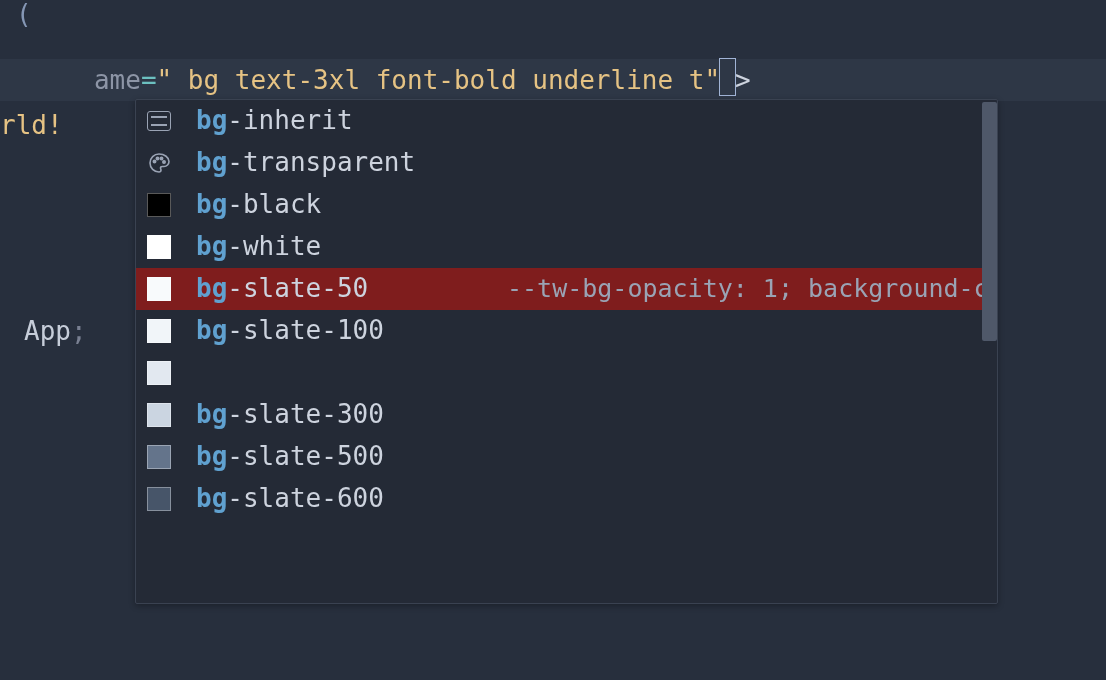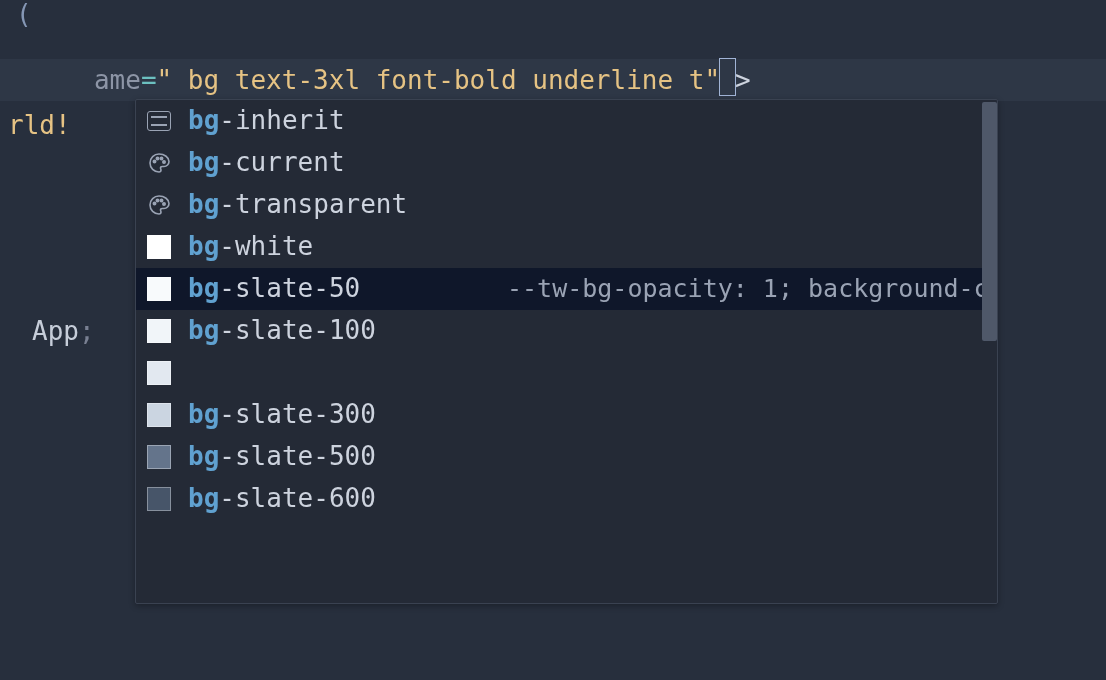--- a/index.html
+++ b/index.html
@@ -6,30 +6,30 @@
   .editor{position:relative;width:100%;height:100%;color:#c6cdd9;}
   .line{position:absolute;left:0;right:0;white-space:pre;}
   .line-code{top:59px;height:42px;background:#2e3746;display:flex;align-items:center;padding-left:0;}
   .code-text{white-space:pre;}
   .tok-attr{color:#8d95a6;}
   .tok-eq{color:#6cc0c0;}
   .tok-q{color:#e6c384;}
   .tok-str{color:#e6c384;text-align:right;}
   .tok-gt{color:#cdd3de;}
   .cursor-box{display:inline-block;width:15px;height:36px;border:1px solid #a1b4d6;margin:0 -1px;vertical-align:-7px;}
-  .frag{position:absolute;left:8px;color:#e6c384;white-space:pre;text-align:right;}
+  .frag{position:absolute;left:0;color:#e6c384;white-space:pre;text-align:right;}
   .frag-rld{top:105px;}
   .frag-app{top:311px;color:#c6cdd9;}
   .frag-app .kw{color:#c6cdd9;margin-left:24px;}
   .punct{color:#798092;}
 
   .popup{position:absolute;left:135px;top:99px;width:861px;height:503px;background:#242a36;border:1px solid #3a4251;border-radius:2px;box-shadow:0 2px 6px rgba(0,0,0,.3);display:flex;flex-direction:column;overflow:hidden;}
   .list{flex:1;overflow:hidden;}
-  .item{display:flex;align-items:center;height:42px;padding:0 10px;gap:16px;white-space:pre;font-size:26px;text-align:right;}
-  .item.sel{background:#0f172a;}
+  .item{display:flex;align-items:center;height:42px;padding:0 10px;gap:24px;white-space:pre;font-size:26px;text-align:right;}
+  .item.sel{background:#7f1d1d;}
   .icon{width:26px;height:26px;display:flex;align-items:center;justify-content:center;flex:0 0 26px;}
   .swatch{width:22px;height:22px;border:1px solid rgba(255,255,255,.35);}
   .match{color:#60a1d0;font-weight:600;}
   .rest{color:#cdd3de;}
   .hint{margin-left:auto;color:#9aa3b4;font-size:25px;overflow:hidden;text-overflow:ellipsis;max-width:480px;display:flex;align-items:center;gap:8px;}
   .scrollbar{position:absolute;right:0;top:2px;width:15px;height:239px;background:#4f5869;border-radius:2px;}
 
   
   .ic-enum{border:1.8px solid #9aa3b4;border-radius:3px;width:22px;height:18px;position:relative;}
   .ic-enum::before,.ic-enum::after{content:"";position:absolute;left:3px;right:3px;height:1.6px;background:#9aa3b4;}
@@ -57,28 +57,22 @@
 
   <div class="popup">
     <div class="list" id="ac-list">
         <div class="item"><span class="icon"><span class="ic-enum"></span></span><span><span class="match">bg</span><span class="rest">-inherit</span></span></div>
         <div class="item"><span class="icon ic-palette"><svg width="24" height="24" viewBox="0 0 24 24">
               <path d="M12 3a9 9 0 1 0 0 18c1.5 0 2-1 2-2 0-.8-.5-1.3-.5-2 0-1 .8-1.5 1.8-1.5H17a5 5 0 0 0 5-5C22 6.5 17.5 3 12 3Z"></path>
               <circle cx="7.5" cy="10.5" r="1.2" fill="#9aa3b4"></circle>
               <circle cx="10.5" cy="7.5" r="1.2" fill="#9aa3b4"></circle>
               <circle cx="14.5" cy="7.5" r="1.2" fill="#9aa3b4"></circle>
               <circle cx="17" cy="11" r="1.2" fill="#9aa3b4"></circle>
-            </svg></span><span><span class="match">bg</span><span class="rest">-current</span></span></div>
-        <div class="item"><span class="icon ic-palette"><svg width="24" height="24" viewBox="0 0 24 24">
-              <path d="M12 3a9 9 0 1 0 0 18c1.5 0 2-1 2-2 0-.8-.5-1.3-.5-2 0-1 .8-1.5 1.8-1.5H17a5 5 0 0 0 5-5C22 6.5 17.5 3 12 3Z"></path>
-              <circle cx="7.5" cy="10.5" r="1.2" fill="#9aa3b4"></circle>
-              <circle cx="10.5" cy="7.5" r="1.2" fill="#9aa3b4"></circle>
-              <circle cx="14.5" cy="7.5" r="1.2" fill="#9aa3b4"></circle>
-              <circle cx="17" cy="11" r="1.2" fill="#9aa3b4"></circle>
             </svg></span><span><span class="match">bg</span><span class="rest">-transparent</span></span></div>
+        <div class="item"><span class="icon"><span class="swatch" style="background: rgb(0, 0, 0);"></span></span><span><span class="match">bg</span><span class="rest">-black</span></span></div>
         <div class="item"><span class="icon"><span class="swatch" style="background: rgb(255, 255, 255);"></span></span><span><span class="match">bg</span><span class="rest">-white</span></span></div>
         <div class="item sel"><span class="icon"><span class="swatch" style="background: rgb(248, 250, 252);"></span></span><span><span class="match">bg</span><span class="rest">-slate-50</span></span><span class="hint"><span>--tw-bg-opacity: 1; background-co…</span></span></div>
         <div class="item"><span class="icon"><span class="swatch" style="background: rgb(241, 245, 249);"></span></span><span><span class="match">bg</span><span class="rest">-slate-100</span></span></div>
         <div class="item"><span class="icon"><span class="swatch" style="background: rgb(226, 232, 240);"></span></span></div>
         <div class="item"><span class="icon"><span class="swatch" style="background: rgb(203, 213, 225);"></span></span><span><span class="match">bg</span><span class="rest">-slate-300</span></span></div>
         <div class="item"><span class="icon"><span class="swatch" style="background: rgb(100, 116, 139);"></span></span><span><span class="match">bg</span><span class="rest">-slate-500</span></span></div>
         <div class="item"><span class="icon"><span class="swatch" style="background: rgb(71, 85, 105);"></span></span><span><span class="match">bg</span><span class="rest">-slate-600</span></span></div>
       </div>
     <div class="scrollbar"></div>
   </div>

